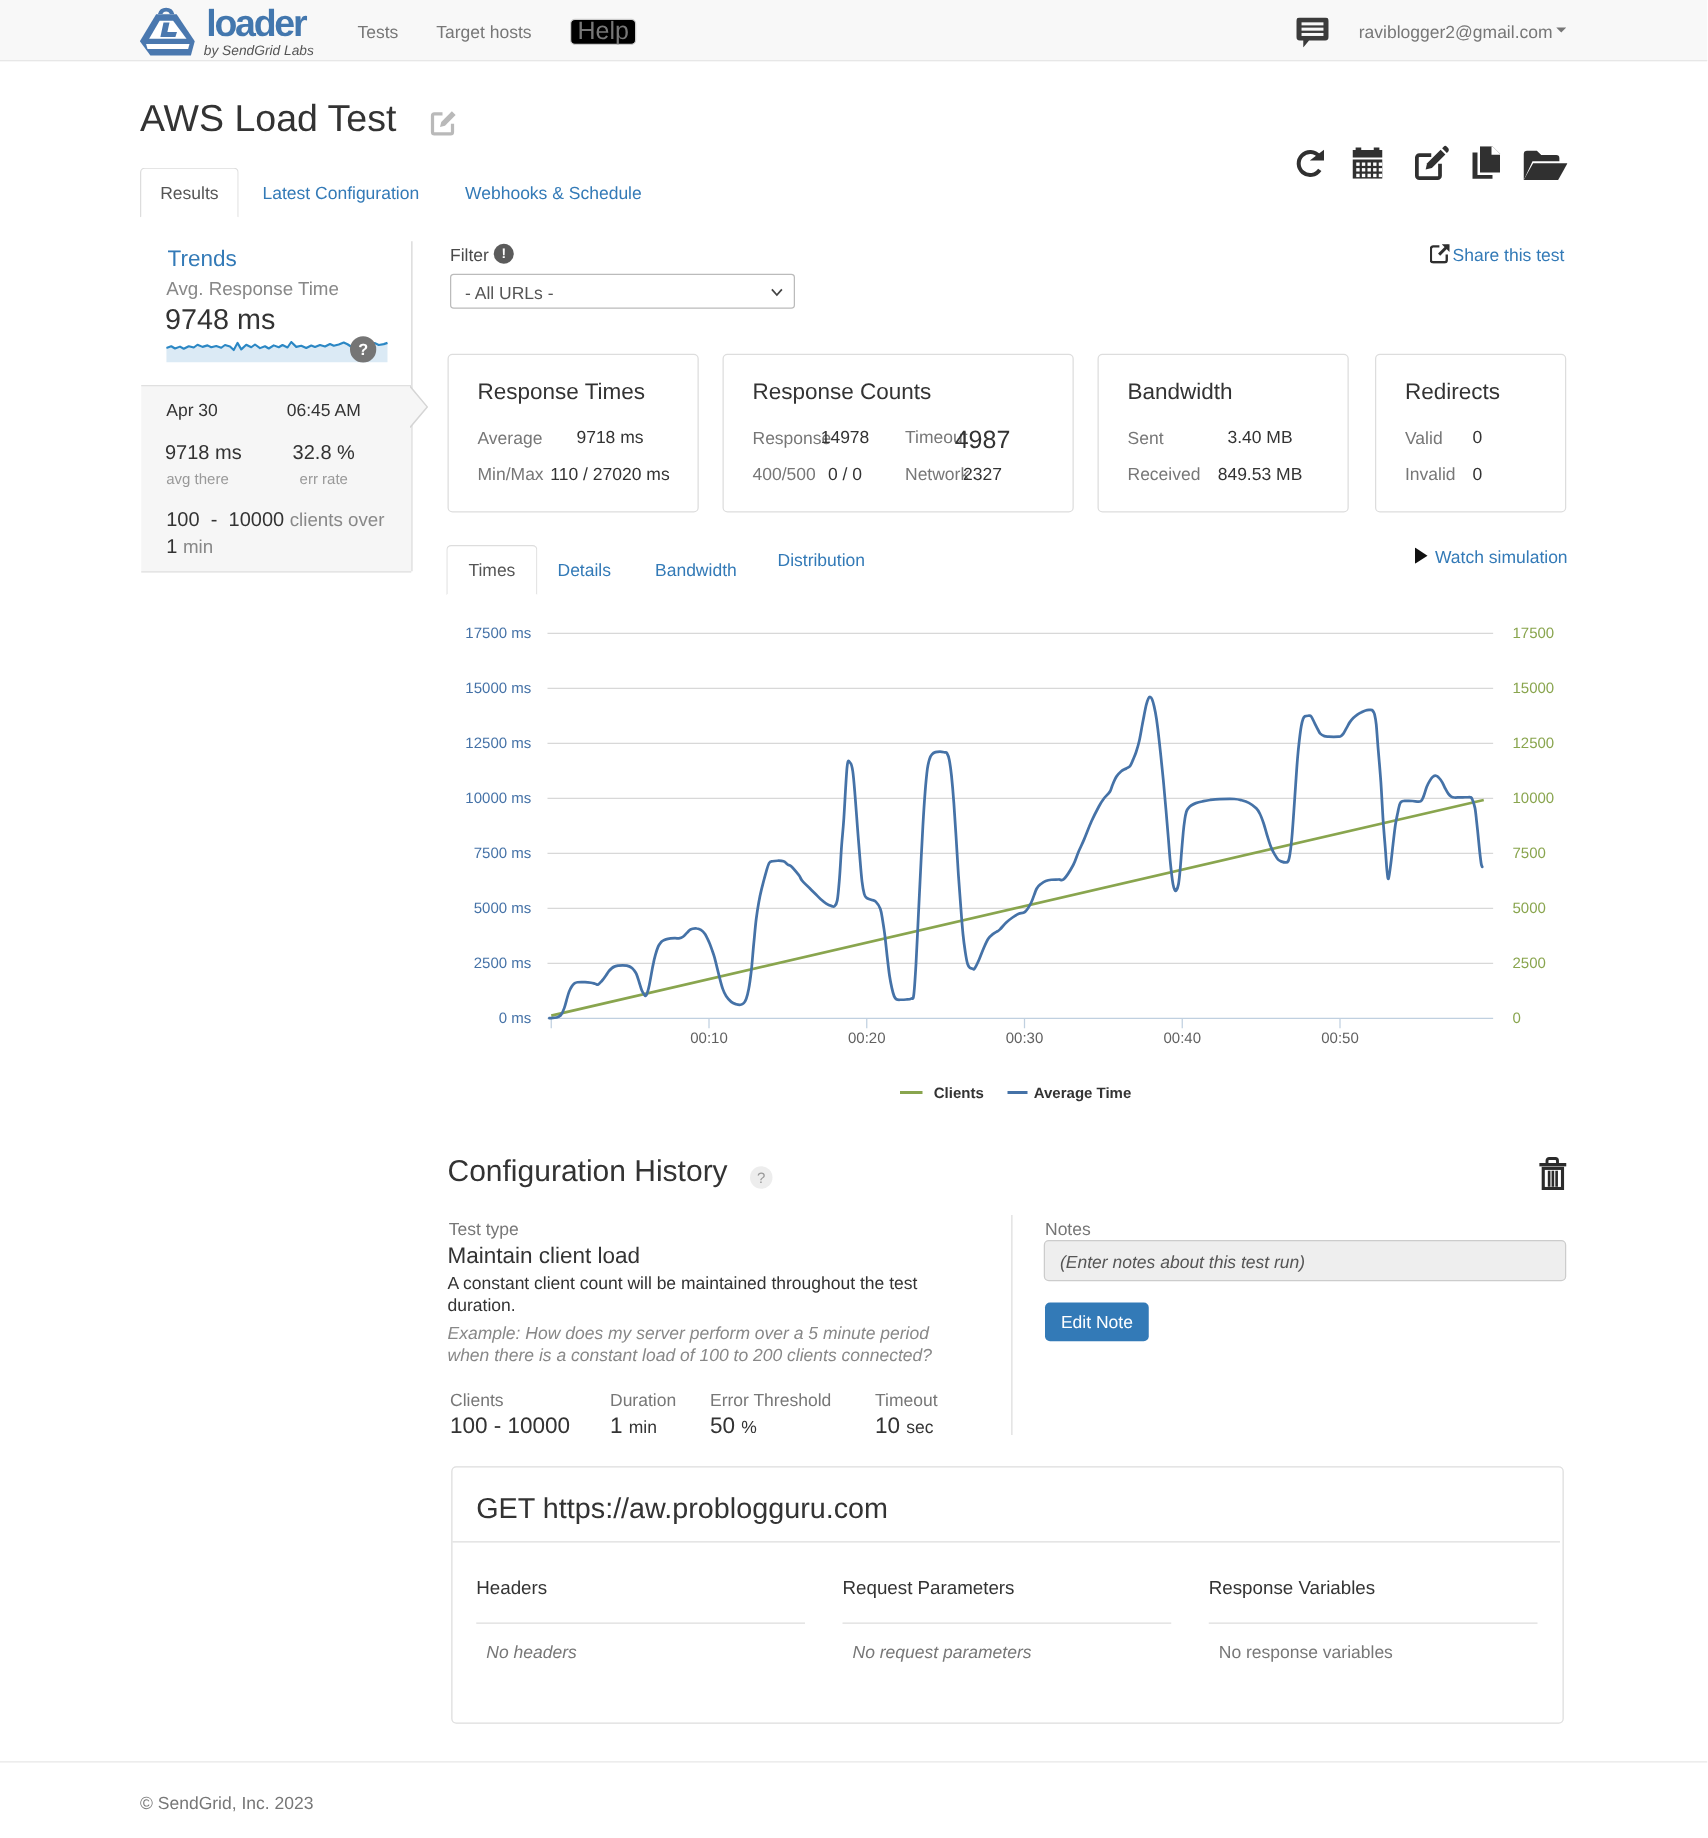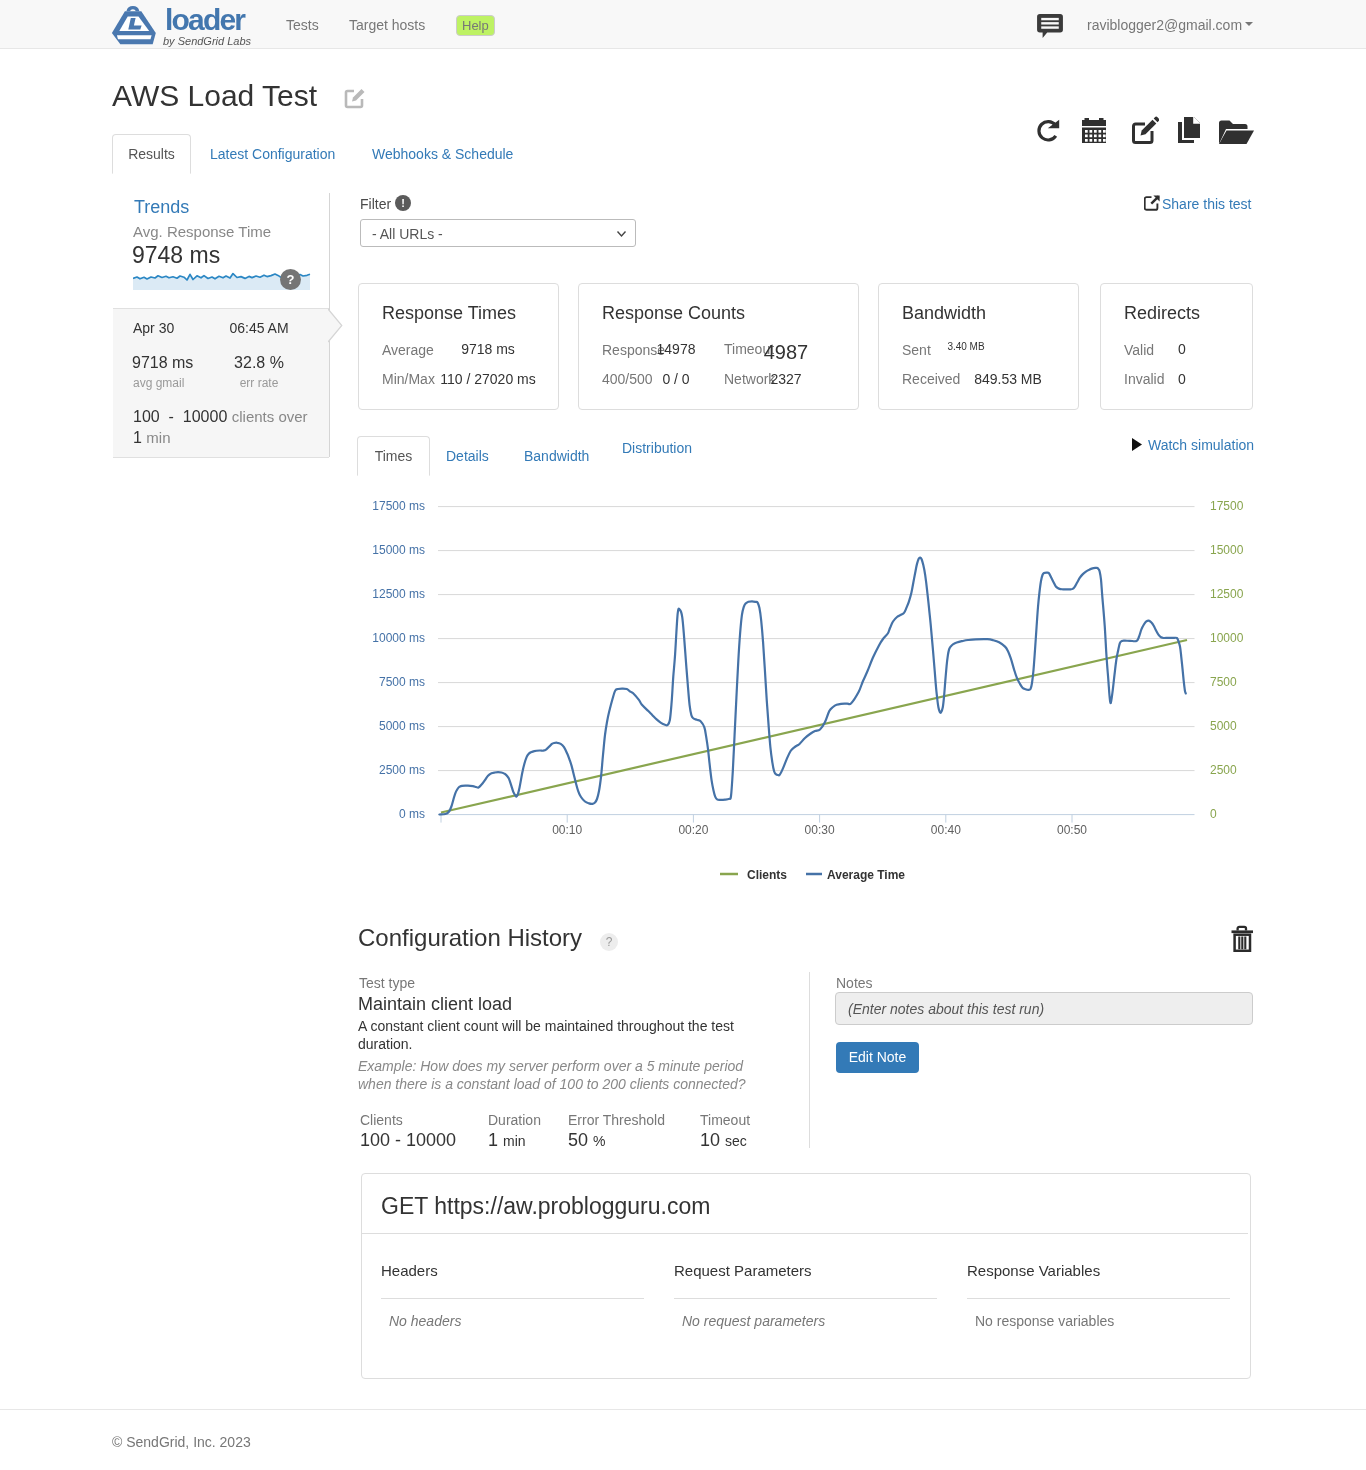--- a/index.html
+++ b/index.html
@@ -3,21 +3,21 @@
 <style>
 *{margin:0;padding:0;box-sizing:content-box}
 html,body{background:#fff}
 body{font-family:"Liberation Sans",sans-serif;width:1366px;height:1470px;position:relative;overflow:hidden}
 .abs{position:absolute}
 .icoabs{position:absolute}
 .navbar{position:absolute;left:0;top:0;width:1366px;height:48px;background:#f8f8f8;border-bottom:1px solid #e7e7e7}
 .navlink{position:absolute;font-size:14px;color:#777}
 .wordmark{position:absolute;left:165px;top:3px;font-size:30px;font-weight:bold;color:#4377ae;letter-spacing:-1.8px}
 .byline{position:absolute;left:163px;top:35px;font-size:11px;font-style:italic;color:#555}
-.helpbox{position:absolute;left:456px;top:15px;padding:2px 5px;border:1px solid #ccc;border-radius:4px;background:#bef264;font-size:13px;color:#777;line-height:15px}
+.helpbox{position:absolute;left:456px;top:15px;padding:2px 5px;border:1px solid #ccc;border-radius:4px;background:#000000;font-size:20px;color:#777;line-height:15px}
 .caret{position:absolute;width:0;height:0;border-left:4px solid transparent;border-right:4px solid transparent;border-top:4px solid #777}
 h1.title{position:absolute;left:112px;top:79px;font-size:30px;font-weight:normal;color:#333}
 .tab-act{position:absolute;background:#fff;border:1px solid #ddd;border-bottom:1px solid #fff;border-radius:4px 4px 0 0;font-size:14px;color:#555;text-align:center}
 .tablink{position:absolute;font-size:14px;color:#337ab7}
 .txt{position:absolute;white-space:nowrap}
 .r{text-align:center}
 .g7{color:#777}.g8{color:#888}.g9{color:#999}.d3{color:#333}.blue{color:#337ab7}
 .card{position:absolute;border:1px solid #ddd;border-radius:4px;background:#fff}
 .selbox{position:absolute;left:113px;top:308px;width:216px;height:148px;background:#f6f6f6;border-top:1px solid #e0e0e0;border-bottom:1px solid #e0e0e0}
 .select{position:absolute;left:360px;top:219px;width:274px;height:26px;border:1px solid #bbb;border-radius:3px;background:#fff}
@@ -118,21 +118,21 @@
 <div class="abs" style="left:329px;top:193px;width:1px;height:264px;background:#d5d5d5"></div>
 <div class="selbox"></div>
 <svg class="abs" style="left:328px;top:308px" width="16" height="35" viewBox="0 0 16 35">
 <path d="M0 1 L13.8 17.5 L0 34 Z" fill="#f6f6f6"></path>
 <path d="M0 1 L13.8 17.5 L0 34" fill="none" stroke="#d5d5d5" stroke-width="1.2"></path>
 </svg>
 <div class="txt d3" style="left:133px;top:320px;font-size:14px">Apr 30</div>
 <div class="txt d3 r" style="left:210px;top:320px;width:98px;font-size:14px">06:45 AM</div>
 <div class="txt d3" style="left:132px;top:354px;font-size:16px">9718 ms</div>
 <div class="txt d3 r" style="left:210px;top:354px;width:98px;font-size:16px">32.8 %</div>
-<div class="txt g9" style="left:133px;top:376px;font-size:12px">avg gmail</div>
+<div class="txt g9" style="left:133px;top:376px;font-size:12px">avg there</div>
 <div class="txt g9 r" style="left:210px;top:376px;width:98px;font-size:12px">err rate</div>
 <div class="txt" style="left:133px;top:408px;font-size:16px;color:#333">100&nbsp; - &nbsp;10000 <span style="font-size:15px;color:#888">clients over</span></div>
 <div class="txt" style="left:133px;top:429px;font-size:16px;color:#333">1 <span style="font-size:15px;color:#888">min</span></div>
 
 <div class="txt" style="left:360px;top:196px;font-size:14px;color:#4a4a4a">Filter</div>
 <div class="circ" style="left:395px;top:195px;width:16px;height:16px;background:#5b5b5b;color:#fff;font-size:11px;font-weight:bold;line-height:16px">!</div>
 <svg class="abs" style="left:1144px;top:195px" width="16" height="16" viewBox="0 0 16 16">
 <path d="M13.4 8.6 v4.3 a1.9 1.9 0 0 1-1.9 1.9 h-8.9 a1.9 1.9 0 0 1-1.9-1.9 v-8.9 a1.9 1.9 0 0 1 1.9-1.9 H7.5" fill="none" stroke="#2f2f2f" stroke-width="1.9"></path>
 <path d="M9.4 0.4 H15.6 V6.6 Z" fill="#2f2f2f"></path>
 <path d="M14.6 1.4 L7.3 8.7" stroke="#2f2f2f" stroke-width="2.4" fill="none"></path>
@@ -158,21 +158,21 @@
 <div class="txt g7" style="left:724px;top:341px;font-size:14px">Timeout</div>
 <div class="txt d3 r" style="left:746px;top:341px;width:80px;font-size:20px">4987</div>
 <div class="txt g7" style="left:602px;top:371px;font-size:14px">400/500</div>
 <div class="txt d3 r" style="left:636px;top:371px;width:80px;font-size:14px">0 / 0</div>
 <div class="txt g7" style="left:724px;top:371px;font-size:14px">Network</div>
 <div class="txt d3 r" style="left:746px;top:371px;width:80px;font-size:14px">2327</div>
 
 <div class="card" style="left:878px;top:283px;width:199px;height:125px"></div>
 <div class="txt d3" style="left:902px;top:303px;font-size:18px">Bandwidth</div>
 <div class="txt g7" style="left:902px;top:342px;font-size:14px">Sent</div>
-<div class="txt d3 r" style="left:916px;top:341px;width:100px;font-size:10px">3.40 MB</div>
+<div class="txt d3 r" style="left:958px;top:341px;width:100px;font-size:14px">3.40 MB</div>
 <div class="txt g7" style="left:902px;top:371px;font-size:14px">Received</div>
 <div class="txt d3 r" style="left:958px;top:371px;width:100px;font-size:14px">849.53 MB</div>
 
 <div class="card" style="left:1100px;top:283px;width:151px;height:125px"></div>
 <div class="txt d3" style="left:1124px;top:303px;font-size:18px">Redirects</div>
 <div class="txt g7" style="left:1124px;top:342px;font-size:14px">Valid</div>
 <div class="txt d3 r" style="left:1132px;top:341px;width:100px;font-size:14px">0</div>
 <div class="txt g7" style="left:1124px;top:371px;font-size:14px">Invalid</div>
 <div class="txt d3 r" style="left:1132px;top:371px;width:100px;font-size:14px">0</div>
 

